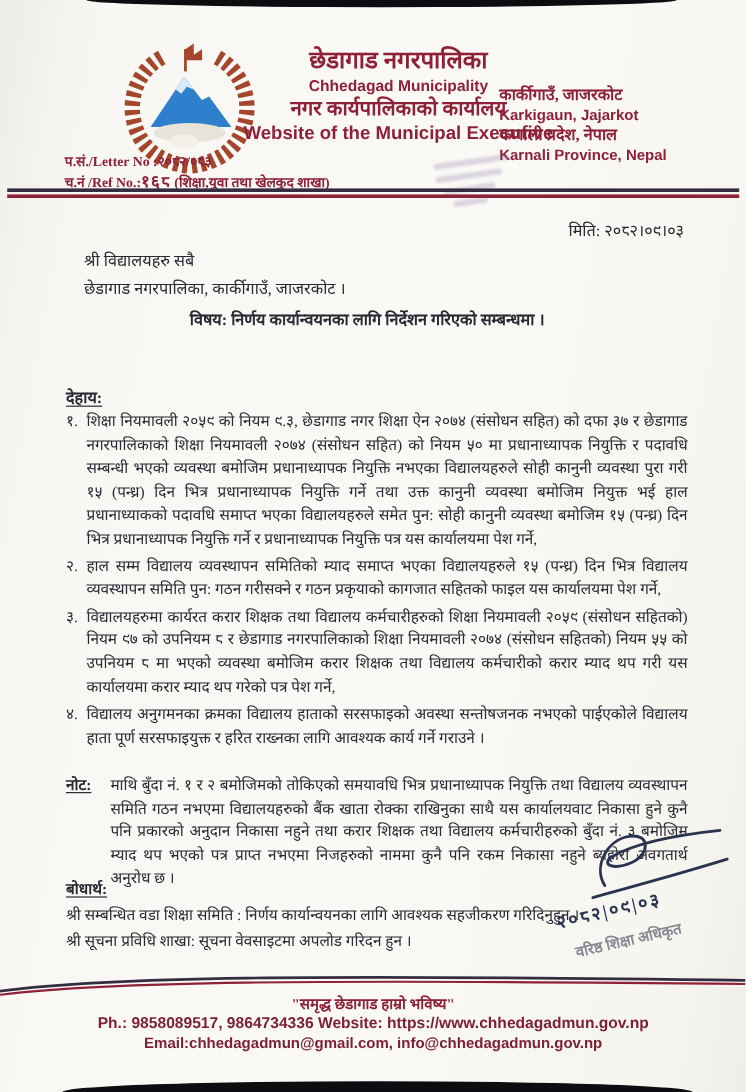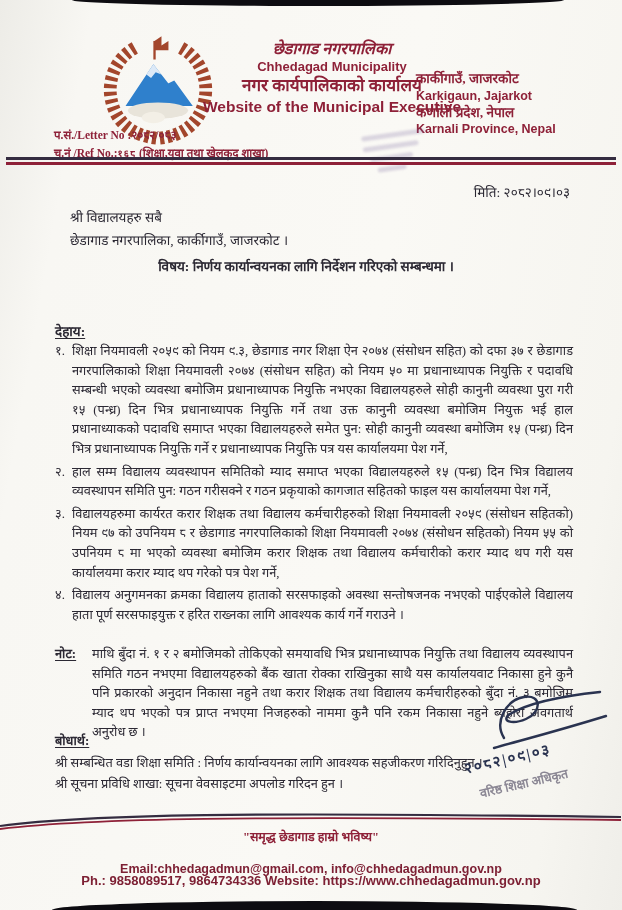--- a/index.html
+++ b/index.html
@@ -14,29 +14,29 @@
     color:#2b2833;
   }
   .scan-bar{position:absolute;background:#0d0c11;}
   #scan-top{left:72px;top:0;width:492px;height:6px;border-radius:0 0 50% 50%/0 0 6px 6px;}
   #scan-bottom{left:52px;top:901px;width:525px;height:9px;border-radius:50% 50% 0 0/9px 9px 0 0;}
 
   
   .maroon{color:#8e2138;}
   #logo{position:absolute;left:100px;top:34px;width:116px;height:116px;}
   #head-center{position:absolute;left:193px;top:40px;width:278px;text-align:center;line-height:1.18;}
-  .h-np1{font-size:16px;font-weight:bold;font-style:italic;}
+  .h-np1{font-size:20px;font-weight:bold;}
   .h-en1{font-size:13px;font-weight:bold;font-family:"Liberation Sans","DejaVu Sans",sans-serif;}
   .h-np2{font-size:17px;font-weight:bold;margin-top:2px;}
   .h-en2{font-size:15.5px;font-weight:bold;font-family:"Liberation Sans","DejaVu Sans",sans-serif;margin-top:2px;}
   #head-right{position:absolute;left:416px;top:70px;width:180px;font-weight:bold;line-height:1.3;}
   .a-np{font-size:13.5px;}
   .a-en{font-size:12.5px;font-family:"Liberation Sans","DejaVu Sans",sans-serif;}
   #letter-no{position:absolute;left:54px;top:126px;font-size:11.5px;font-weight:bold;line-height:18px;}
-  .refval{font-size:10px;letter-spacing:1px;}
+  .refval{font-size:14px;letter-spacing:1px;}
   #faint-stamp{position:absolute;left:362px;top:126px;width:72px;height:88px;transform:rotate(-8deg);opacity:.45;filter:blur(1px);}
   #faint-stamp .sline{height:5px;margin:6px 4px;background:rgba(124,106,158,.55);border-radius:3px;}
   #head-rule{position:absolute;left:6px;top:157px;width:610px;}
   #head-rule .r1{height:3px;background:#342c40;}
   #head-rule .r2{height:2.5px;background:#8e2138;margin-top:2px;}
 
   
   #date-line{position:absolute;right:52px;top:183px;font-size:13.5px;font-weight:500;}
   #recipient{position:absolute;left:70px;top:206px;font-size:13.5px;line-height:23px;}
   #subject{position:absolute;left:0;right:10px;top:257px;text-align:center;font-size:13.5px;font-weight:700;}
@@ -53,21 +53,21 @@
   #cc .cc-head{font-weight:bold;text-decoration:underline;text-underline-offset:2px;margin-bottom:1px;}
 
   
   #signature-scribble{position:absolute;left:488px;top:688px;width:122px;height:64px;}
   #sig-date{position:absolute;left:462px;top:740px;width:160px;transform:rotate(-13deg);font-size:15px;font-weight:bold;color:#2a3350;letter-spacing:2px;}
   #sig-title{position:absolute;left:478px;top:768px;width:150px;transform:rotate(-13deg);font-size:12.5px;font-weight:bold;color:#8b8794;}
 
   
   #footer-curve{position:absolute;left:0;top:810px;width:622px;height:20px;}
   #motto{position:absolute;left:0;right:0;top:828px;text-align:center;font-size:12.5px;font-weight:bold;color:#8e2138;}
-  #contact-line{position:absolute;left:0;right:0;top:845px;text-align:center;font-size:13px;font-weight:bold;color:#7d2034;font-family:"Liberation Sans","DejaVu Sans",sans-serif;margin-top:28px;}
+  #contact-line{position:absolute;left:0;right:0;top:845px;text-align:center;font-size:13px;font-weight:bold;color:#7d2034;font-family:"Liberation Sans","DejaVu Sans",sans-serif;}
   #email-line{position:absolute;left:0;right:0;top:862px;text-align:center;font-size:12.5px;font-weight:bold;color:#7d2034;font-family:"Liberation Sans","DejaVu Sans",sans-serif;}
 </style>
 </head>
 <body>
 
 <div id="page">
 
   <div id="scan-top" class="scan-bar"></div>
 
   <div id="logo">

